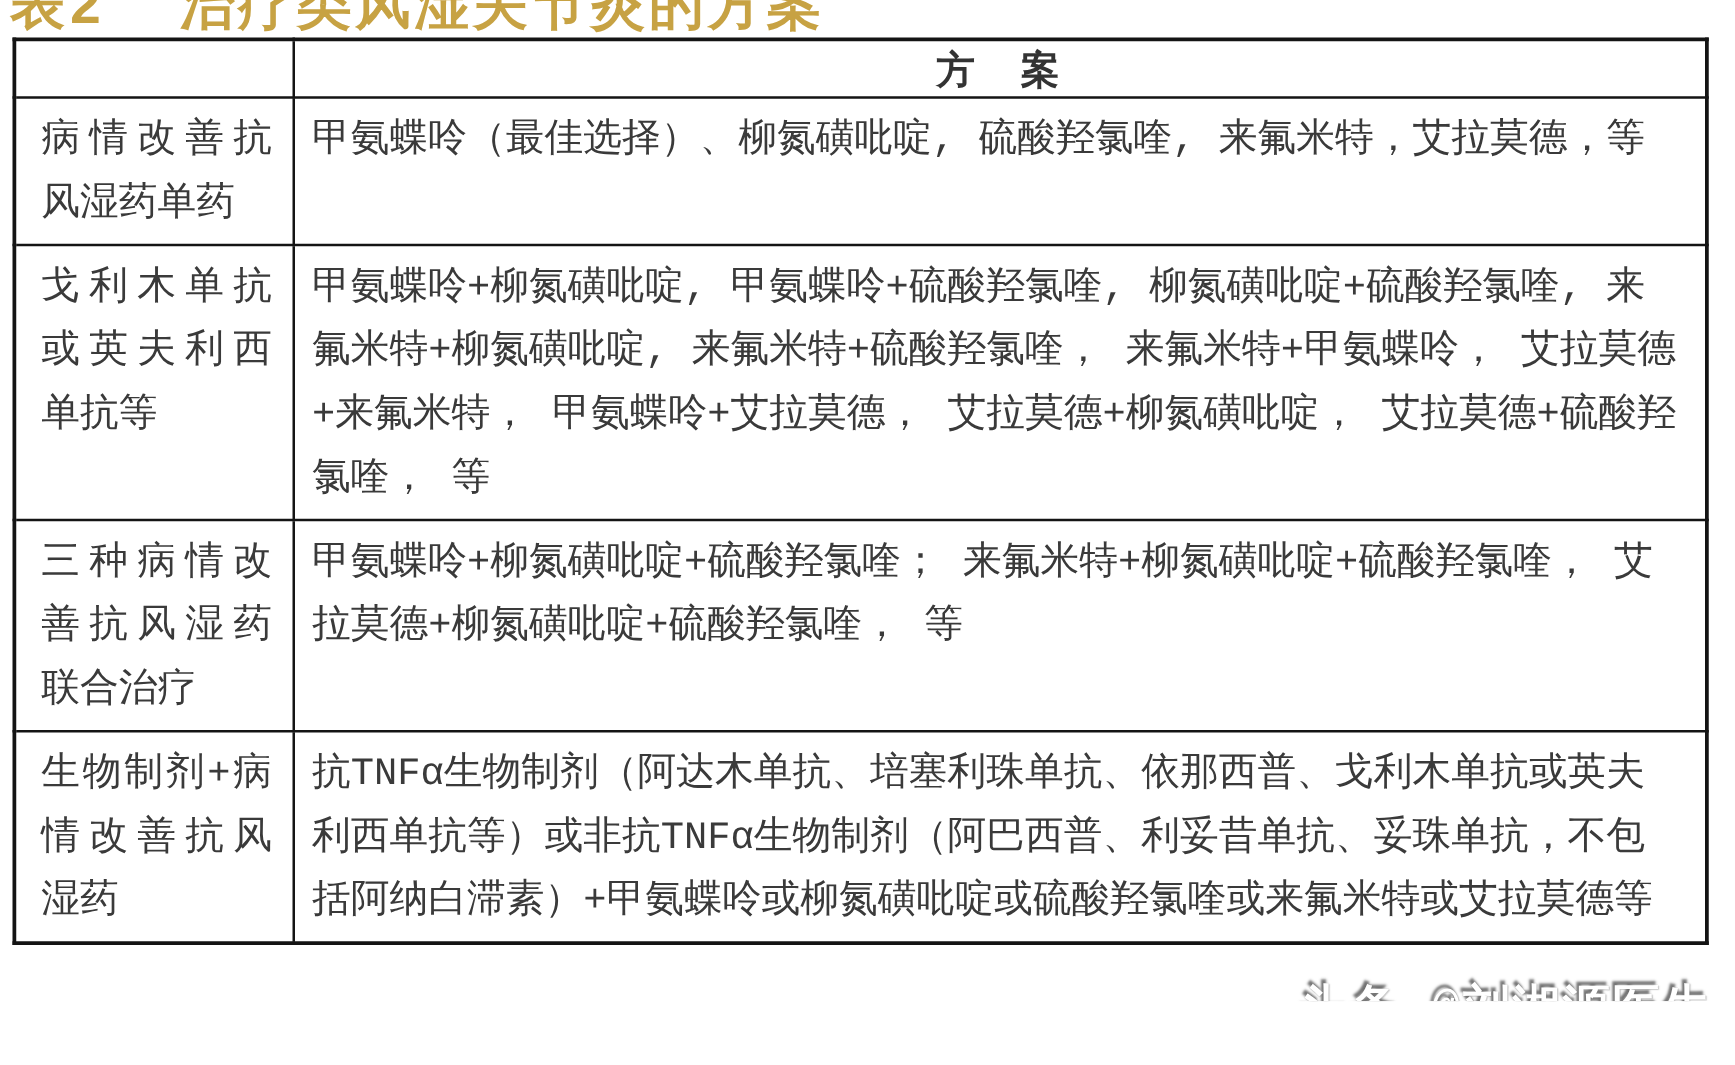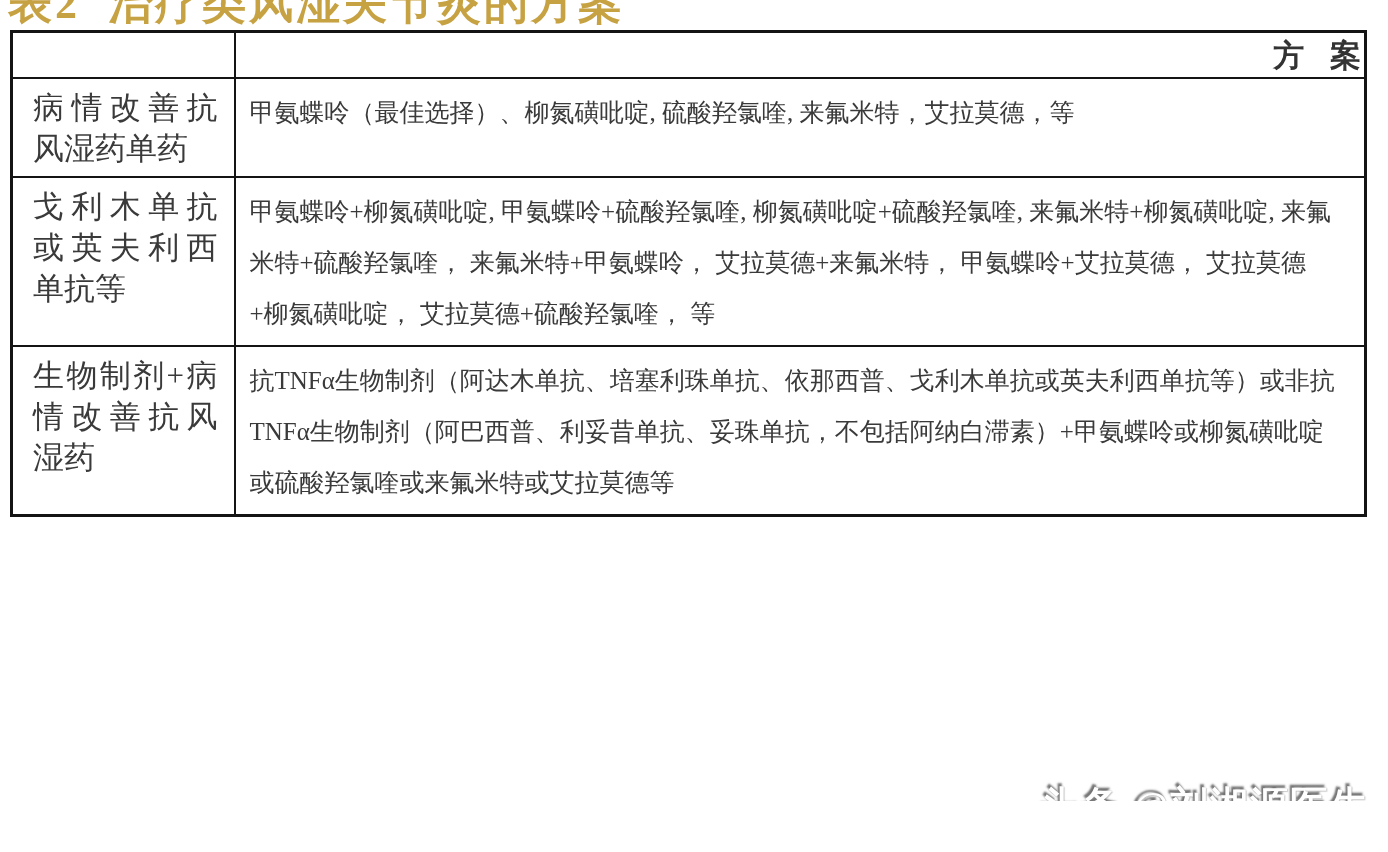--- a/index.html
+++ b/index.html
@@ -1,46 +1,46 @@
 <!DOCTYPE html>
 <html><head>
 <meta charset="utf-8">
 <style>
   html,body { margin:0; padding:0; background:#ffffff; }
   .page {
     position:relative; width:1388px; height:801px; background:#ffffff;
     overflow:hidden;
-    font-family:Liberation Serif, serif;
+    font-family:Liberation Mono, monospace;
   }
   .doc-title {
     position:absolute; left:8px; top:-26px;
     font-size:44px; font-weight:700; letter-spacing:3px;
     color:#c7a243; white-space:pre;
   }
   table.tx {
     position:absolute; left:10px; top:30px; width:1357px;
     border-collapse:collapse; table-layout:fixed;
     border:3px solid #141414;
   }
   table.tx td { border:2px solid #141414; vertical-align:top; }
   col.c1 { width:223px; }
   tr.hdr { height:41px; }
   td.hcell {
-    text-align:right; vertical-align:middle;
+    text-align:center; vertical-align:middle;
     font-size:31px; font-weight:700; color:#333333;
     letter-spacing:3px; word-spacing:12px; padding:2px 0 0 0;margin-top:26px;
   }
   td.cat {
-    font-size:31px; line-height:41px; color:#3a3a3a;
+    font-size:31px; line-height:51px; color:#3a3a3a;
     padding:8px 16px 6px 20px;
     text-align:justify; text-justify:inter-character;
     word-break:break-all;
   }
   td.sch {
-    font-size:25px; line-height:51px; color:#3a3a3a;
+    font-size:31px; line-height:51px; color:#3a3a3a;
     padding:8px 22px 6px 14px;
     word-break:break-all;
   }
   tr.r1 { height:99px; }
   tr.r2 { height:152px; }
   tr.r3 { height:149px; }
   tr.r4 { height:201px; }
   tr.r5 { height:152px; }
   .watermark {
     position:absolute; right:18px; top:780px;
@@ -69,20 +69,24 @@
         <td class="hcell">方 案</td>
       </tr>
       <tr class="r1">
         <td class="cat">病情改善抗风湿药单药</td>
         <td class="sch">甲氨蝶呤（最佳选择）、柳氮磺吡啶, 硫酸羟氯喹, 来氟米特，艾拉莫德，等</td>
       </tr>
       <tr class="r2">
         <td class="cat">戈利木单抗或英夫利西单抗等</td>
         <td class="sch">甲氨蝶呤+柳氮磺吡啶, 甲氨蝶呤+硫酸羟氯喹, 柳氮磺吡啶+硫酸羟氯喹, 来氟米特+柳氮磺吡啶, 来氟米特+硫酸羟氯喹， 来氟米特+甲氨蝶呤， 艾拉莫德+来氟米特， 甲氨蝶呤+艾拉莫德， 艾拉莫德+柳氮磺吡啶， 艾拉莫德+硫酸羟氯喹， 等</td>
       </tr>
+      <tr class="r3">
+        <td class="cat">三种病情改善抗风湿药联合治疗</td>
+        <td class="sch">甲氨蝶呤+柳氮磺吡啶+硫酸羟氯喹； 来氟米特+柳氮磺吡啶+硫酸羟氯喹， 艾拉莫德+柳氮磺吡啶+硫酸羟氯喹， 等</td>
+      </tr>
       <tr class="r5">
         <td class="cat">生物制剂+病情改善抗风湿药</td>
         <td class="sch">抗TNFα生物制剂（阿达木单抗、培塞利珠单抗、依那西普、戈利木单抗或英夫利西单抗等）或非抗TNFα生物制剂（阿巴西普、利妥昔单抗、妥珠单抗，不包括阿纳白滞素）+甲氨蝶呤或柳氮磺吡啶或硫酸羟氯喹或来氟米特或艾拉莫德等</td>
       </tr>
     </tbody>
   </table>
 
   <div class="watermark">头条 @刘湘源医生</div>
 
 </div>

